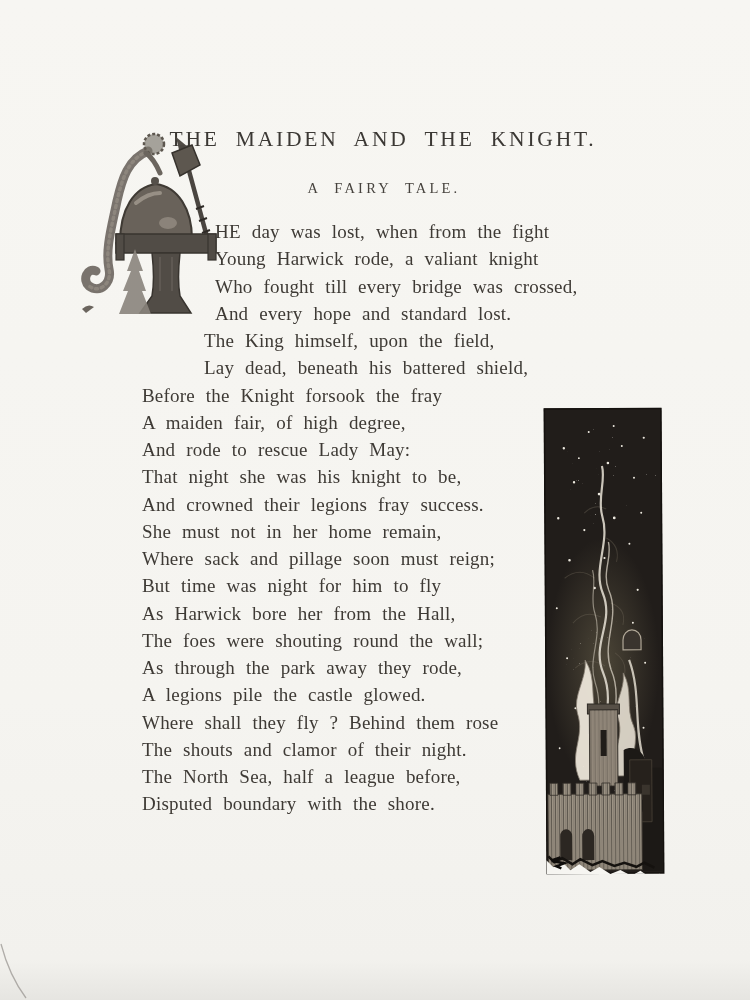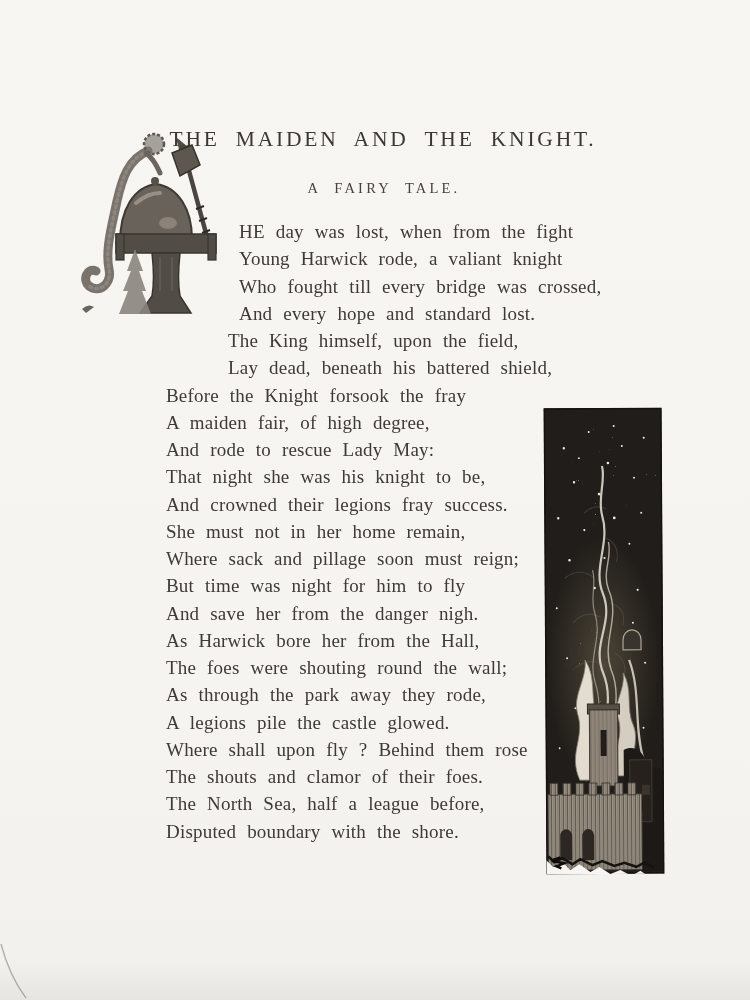--- a/index.html
+++ b/index.html
@@ -26,21 +26,21 @@
     letter-spacing:3.2px;word-spacing:7px;color:#46423d;
   }
   .initial{
     position:absolute;left:76px;top:131px;width:142px;height:195px;
   }
   .poem{
     position:absolute;left:142px;top:218px;width:480px;
     font-size:19px;line-height:27.25px;
     letter-spacing:0.2px;word-spacing:6px;
   }
-  .pl{white-space:nowrap;height:27.25px;margin-left:24px;}
+  .pl{white-space:nowrap;height:27.25px;}
   .i1{padding-left:73px;}
   .i2{padding-left:62px;}
   .scene{
     position:absolute;left:545px;top:408px;width:118px;height:466px;
     transform:rotate(-0.35deg);
   }
   .hairline{position:absolute;left:0;top:938px;width:40px;height:62px;}
   .sr{position:absolute;width:1px;height:1px;overflow:hidden;clip-path:inset(50%);white-space:nowrap;}
 </style>
 </head>
@@ -89,27 +89,26 @@
     <div class="pl i2">The King himself, upon the field,</div>
     <div class="pl i2">Lay dead, beneath his battered shield,</div>
     <div class="pl">Before the Knight forsook the fray</div>
     <div class="pl">A maiden fair, of high degree,</div>
     <div class="pl">And rode to rescue Lady May:</div>
     <div class="pl">That night she was his knight to be,</div>
     <div class="pl">And crowned their legions fray success.</div>
     <div class="pl">She must not in her home remain,</div>
     <div class="pl">Where sack and pillage soon must reign;</div>
     <div class="pl">But time was night for him to fly</div>
-    <div class="pl">And save her from the danger nigh.</div>
     <div class="pl">As Harwick bore her from the Hall,</div>
     <div class="pl">The foes were shouting round the wall;</div>
     <div class="pl">As through the park away they rode,</div>
     <div class="pl">A legions pile the castle glowed.</div>
-    <div class="pl">Where shall upon fly ?  Behind them rose</div>
-    <div class="pl">The shouts and clamor of their foes.</div>
+    <div class="pl">Where shall they fly ?  Behind them rose</div>
+    <div class="pl">The shouts and clamor of their night.</div>
     <div class="pl">The North Sea, half a league before,</div>
     <div class="pl">Disputed boundary with the shore.</div>
   </div>
 
   <svg class="scene" viewBox="0 0 118 466" role="img" aria-label="burning-castle-under-starry-night-sky">
     <defs>
       <filter id="speck" x="0" y="0" width="100%" height="100%">
         <feTurbulence type="turbulence" baseFrequency="0.65" numOctaves="3" seed="11" stitchTiles="stitch"></feTurbulence>
         <feColorMatrix type="matrix" values="0 0 0 0 0.80  0 0 0 0 0.77  0 0 0 0 0.71  0 0 0 14 -9"></feColorMatrix>
       </filter>

